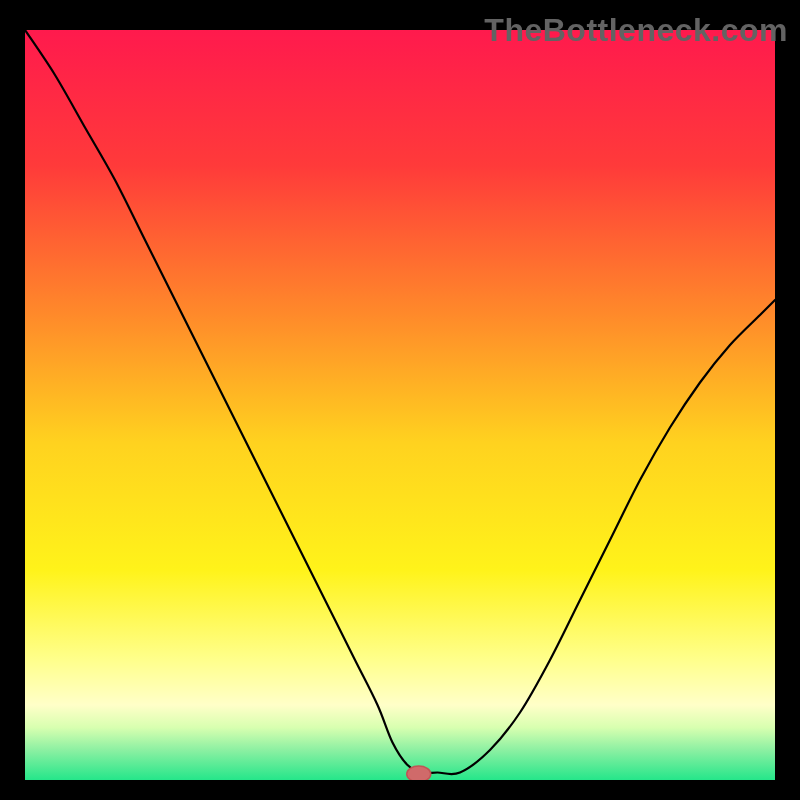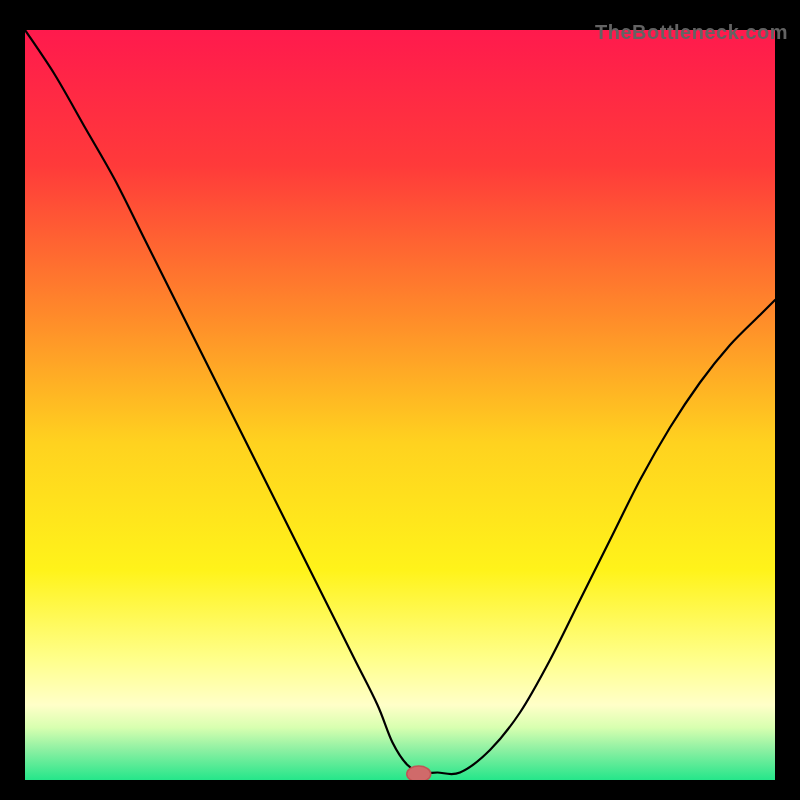--- a/index.html
+++ b/index.html
@@ -14,24 +14,24 @@
   .frame {
     position: absolute;
     top: 0;
     left: 0;
     width: 800px;
     height: 800px;
     background: #000;
   }
   .watermark {
     position: absolute;
-    top: 21px;
+    top: 12px;
     right: 12px;
     color: #636363;
-    font-size: 20px;
+    font-size: 32px;
     font-weight: 600;
     letter-spacing: 0.5px;
     z-index: 20;
   }
   .plot {
     
     position: absolute;
     left: 25px;
     top: 30px;
     width: 750px;

